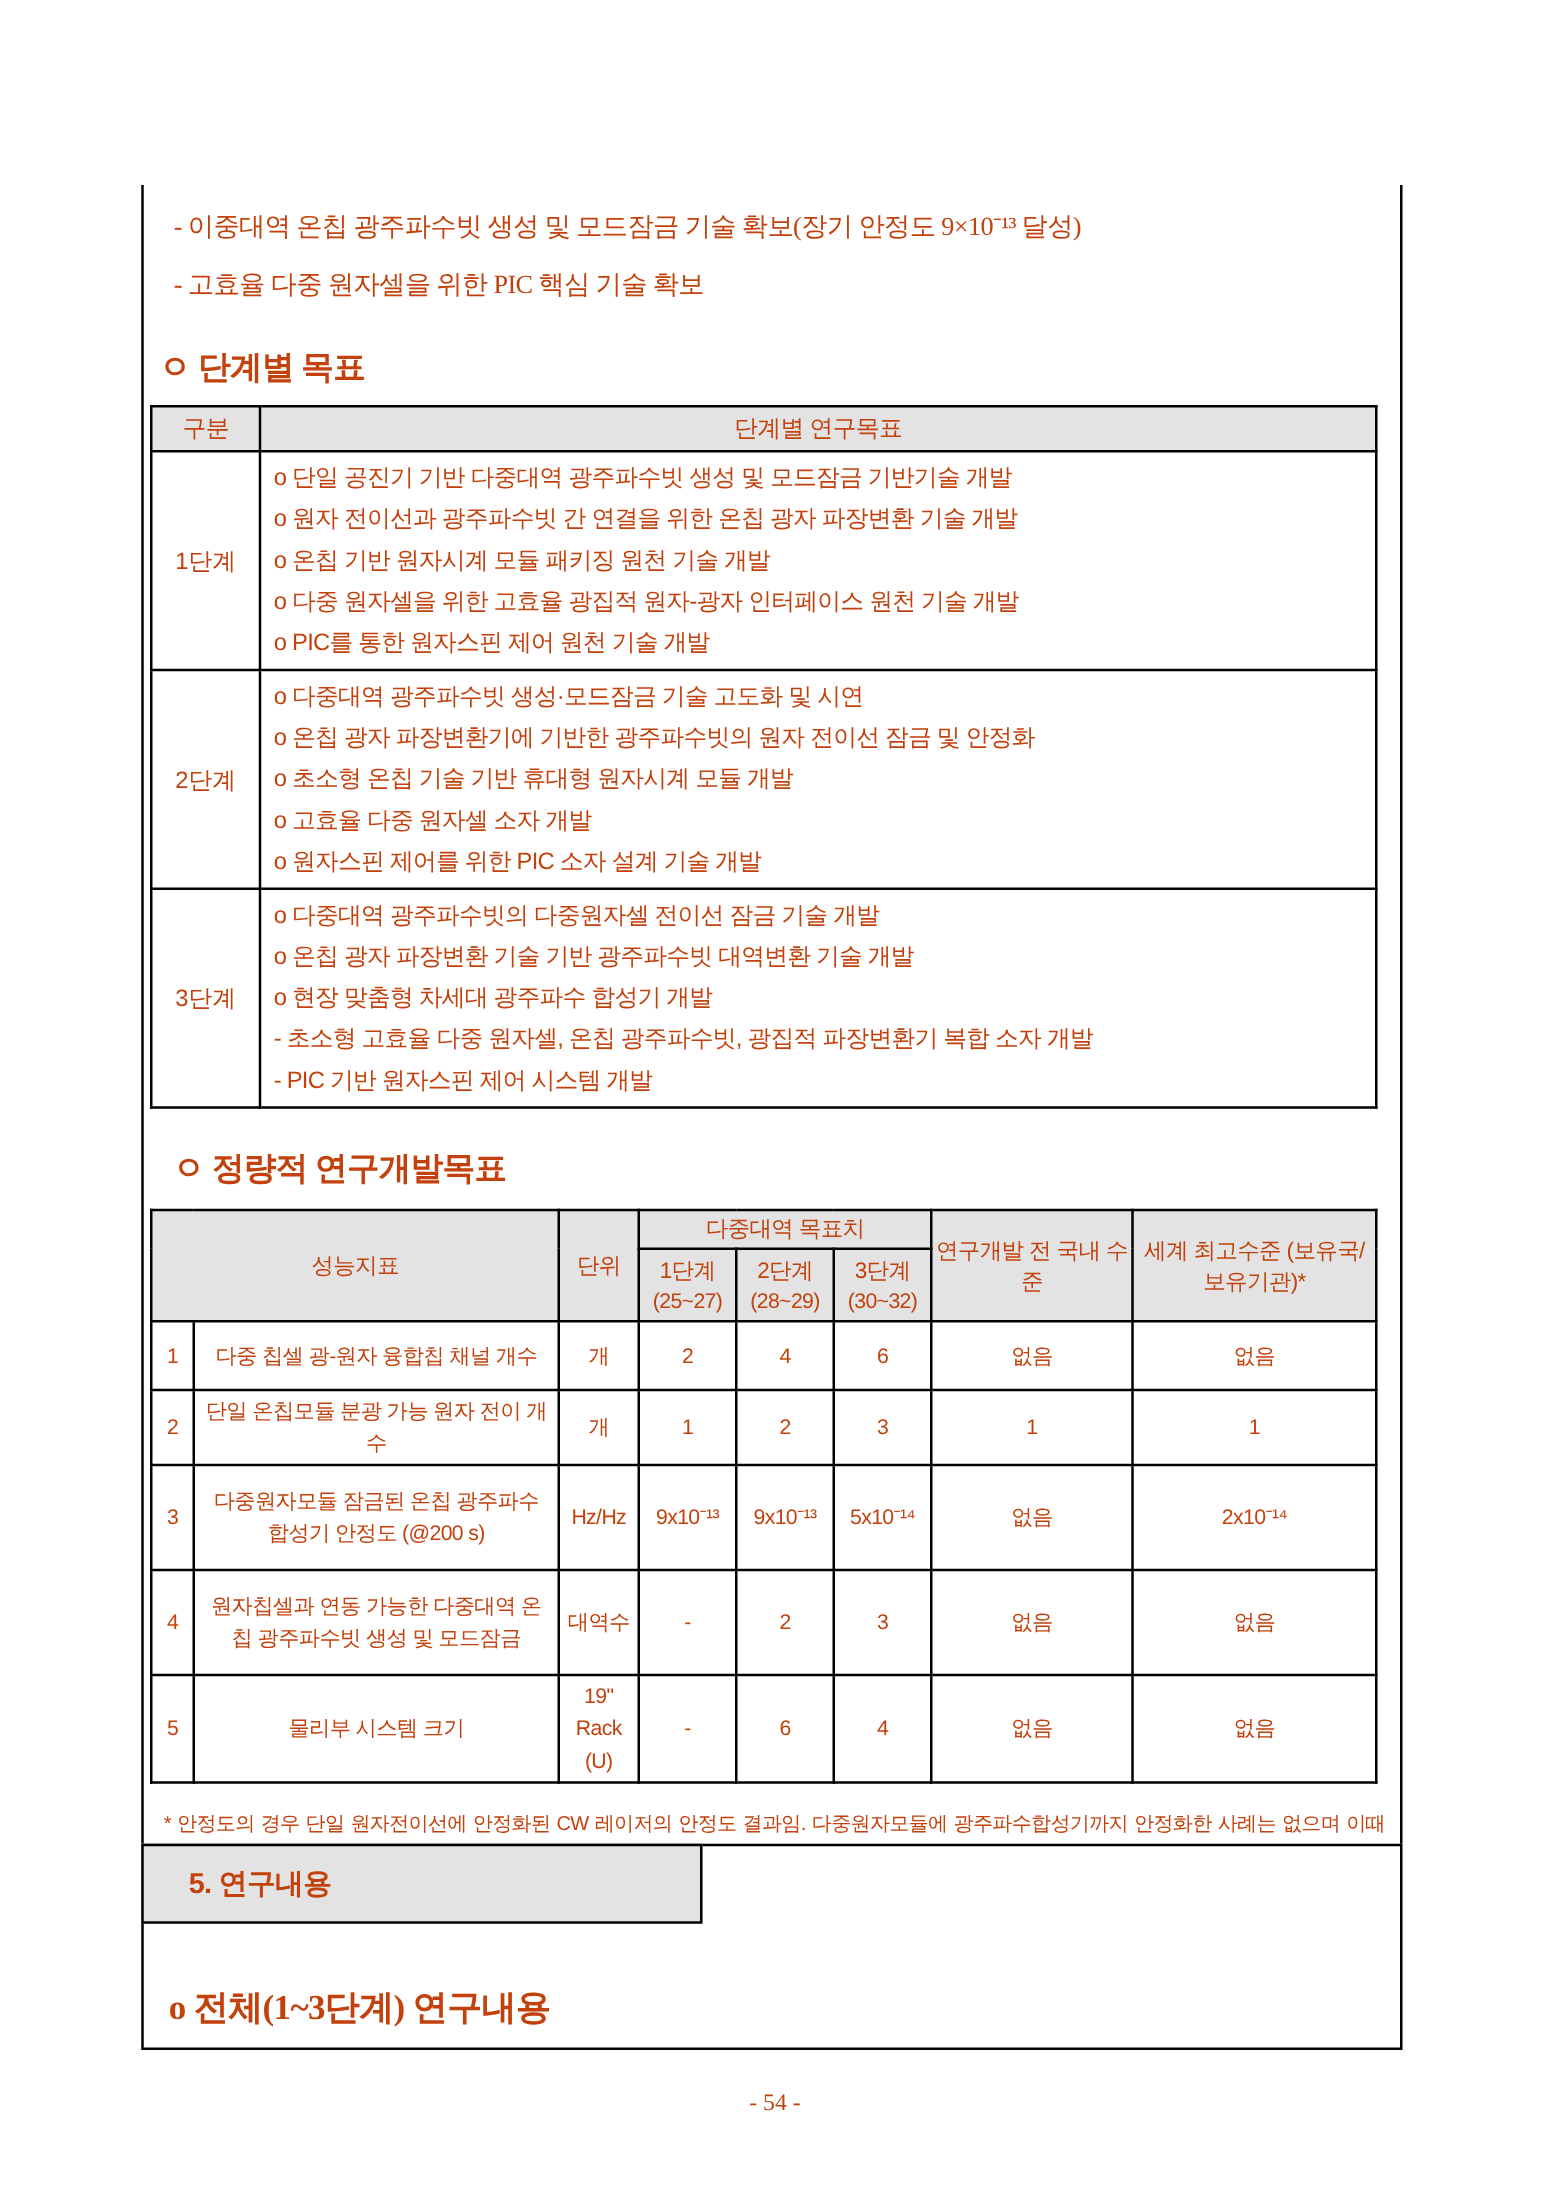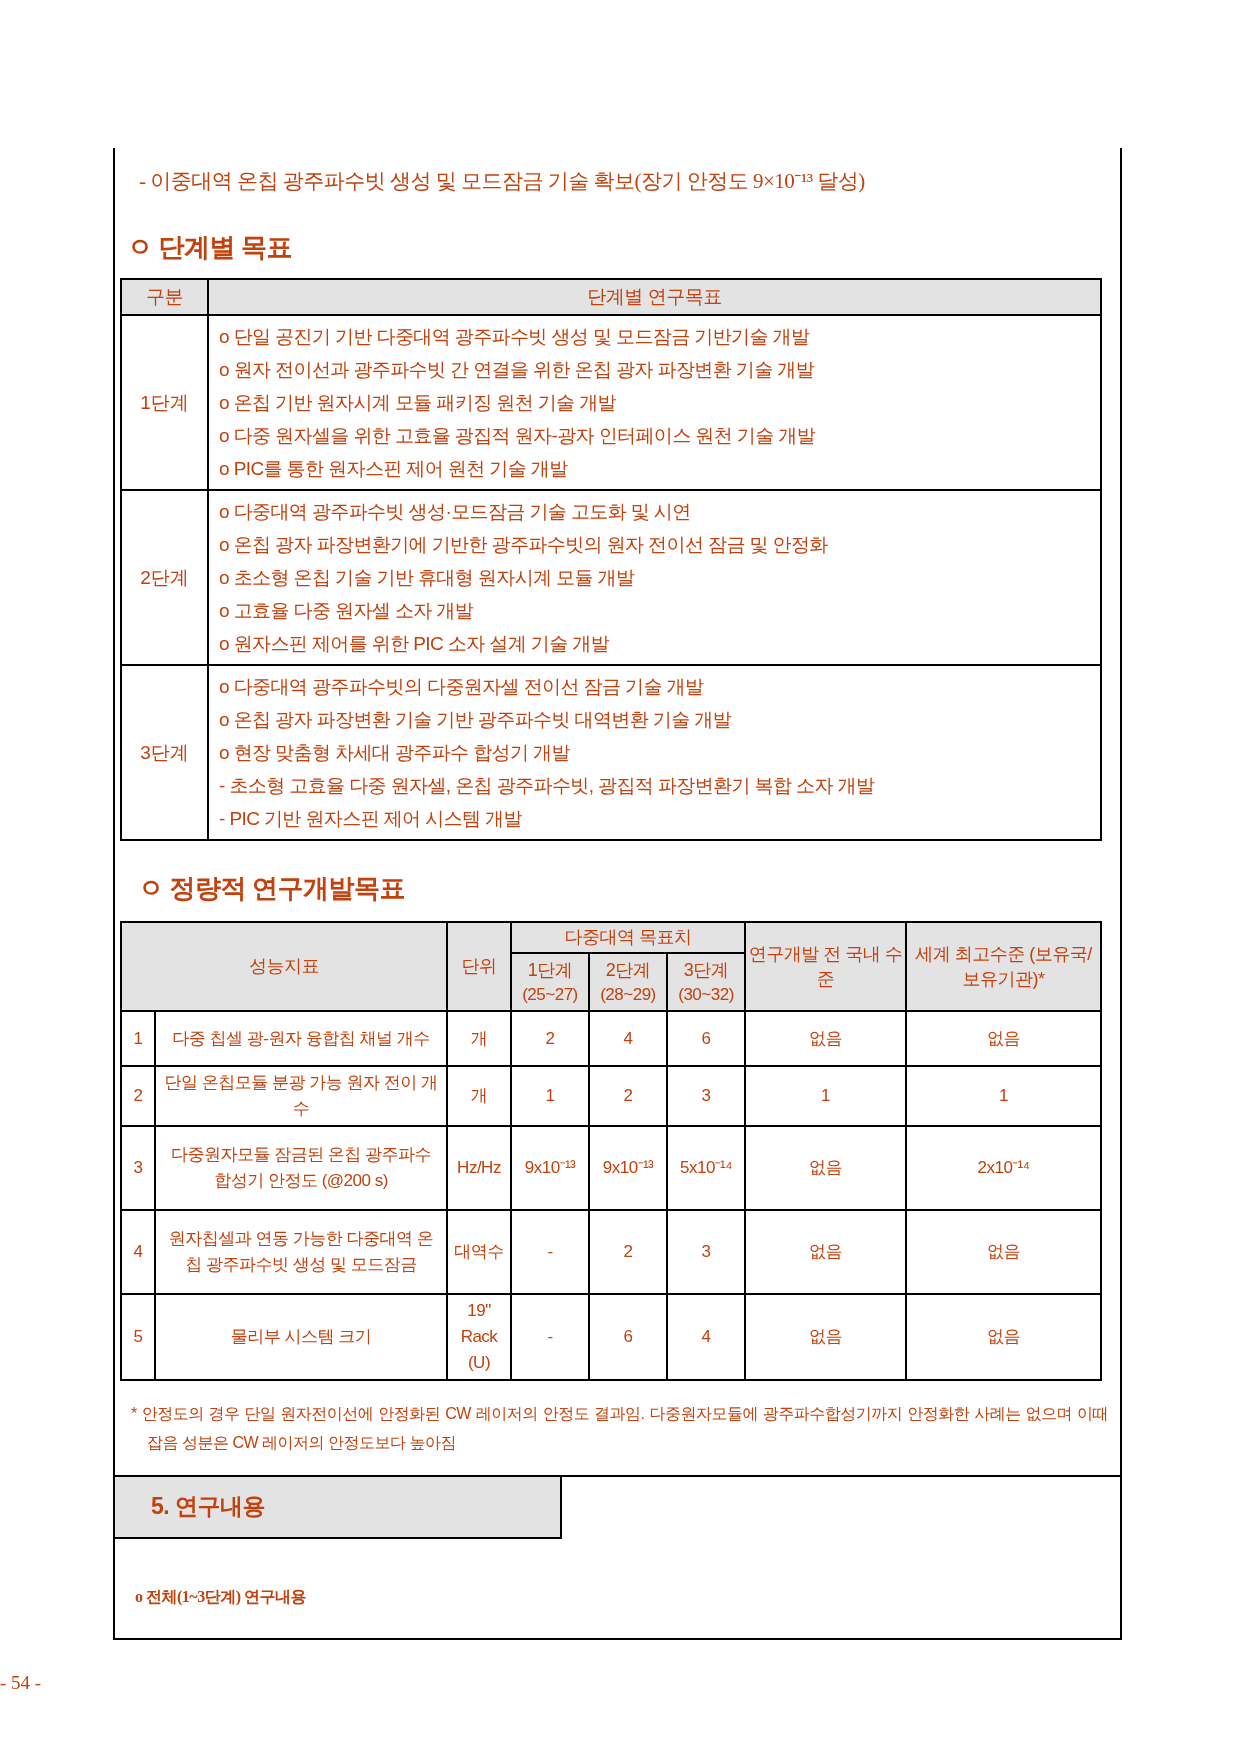--- a/index.html
+++ b/index.html
@@ -118,41 +118,43 @@
     line-height: 58px;
     padding-left: 36px;
     letter-spacing: -0.5px;
   }
   .section5-sub {
     position: absolute;
     left: 20px;
     top: 110px;
     font-family: "Liberation Serif", serif;
     font-weight: bold;
-    font-size: 16px;
+    font-size: 28px;
     letter-spacing: -0.5px;
   }
   .page-number {
     position: absolute;
     top: 1672px;
     left: 0;
     width: 100%;
+    text-align: center;
     font-family: "Liberation Serif", serif;
     font-size: 19px;
   }
 </style>
 </head>
 <body>
 
 <div class="page">
 
   <div class="content-box">
 
     <div class="intro">
       <div class="intro-line">- 이중대역 온칩 광주파수빗 생성 및 모드잠금 기술 확보(장기 안정도 9×10⁻¹³ 달성)</div>
+      <div class="intro-line">- 고효율 다중 원자셀을 위한 PIC 핵심 기술 확보</div>
     </div>
 
     <div class="sec-title first">ㅇ 단계별 목표</div>
 
     <table class="t1">
       <colgroup>
           <col class="col-stage">
           <col>
         </colgroup>
       <thead>

